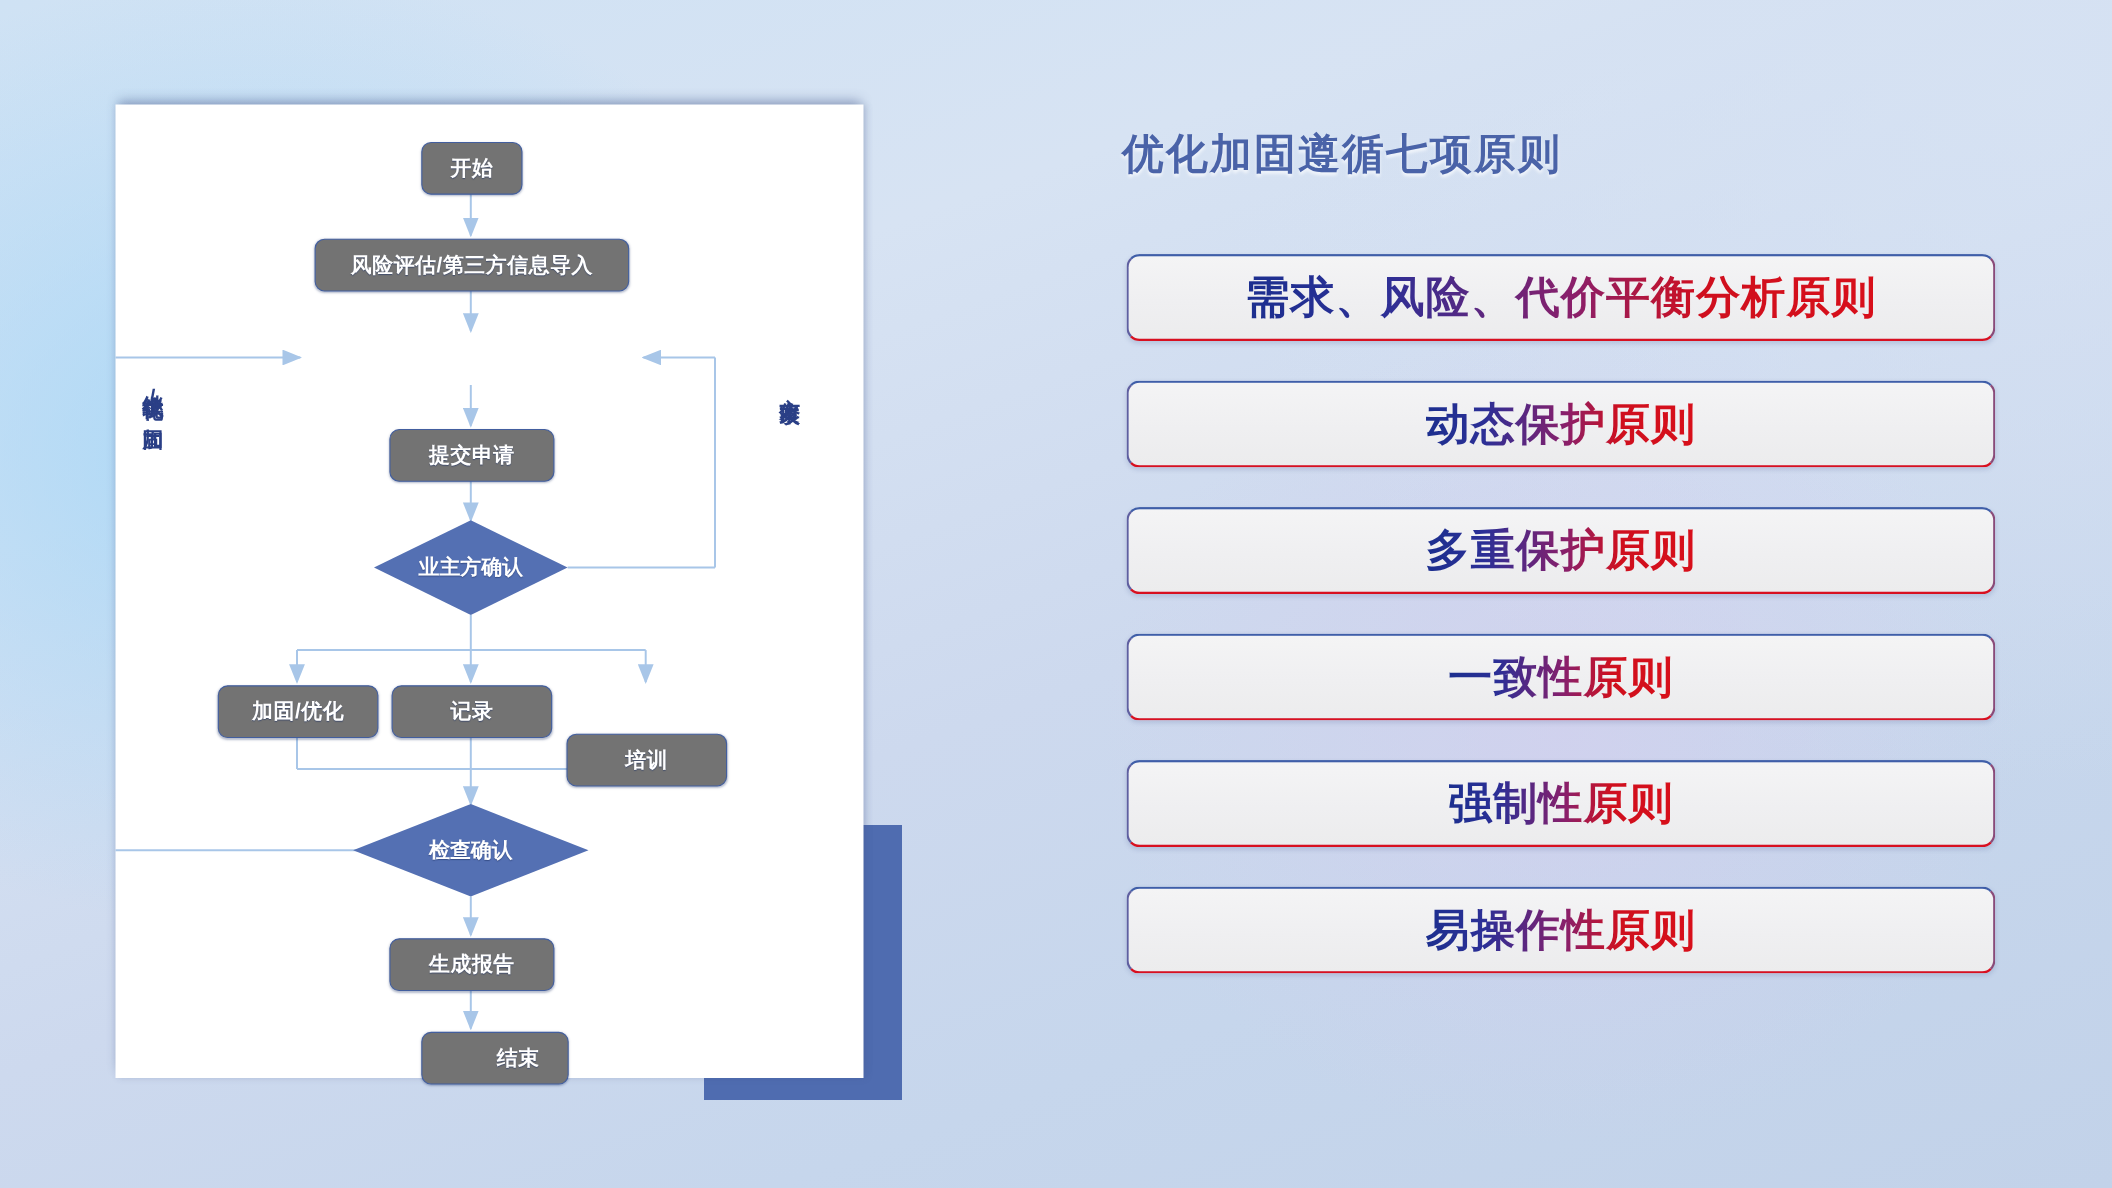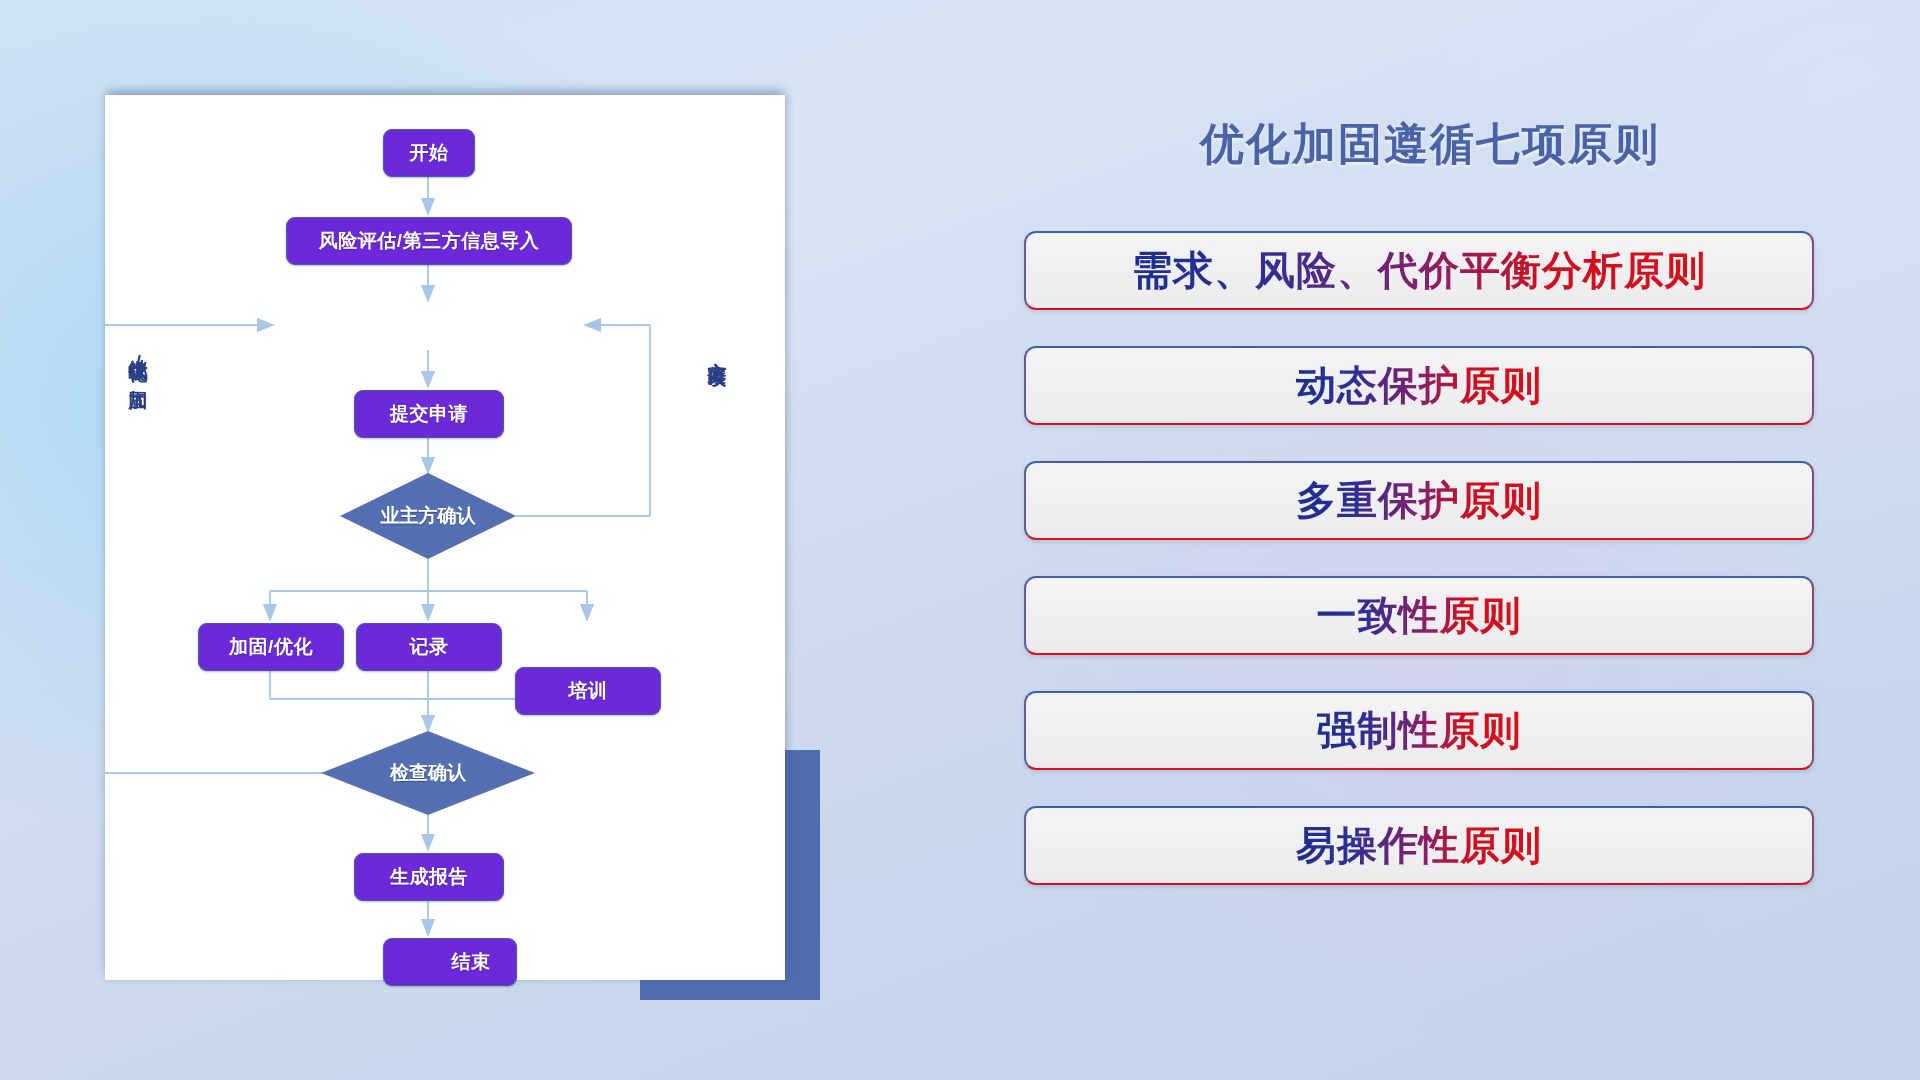--- a/index.html
+++ b/index.html
@@ -21,42 +21,42 @@
   }
   .chart-card{
     position:absolute;left:105px;top:95px;width:680px;height:885px;
     background:#ffffff;
     box-shadow:0 -6px 10px -2px rgba(70,90,140,.45), 2px 0 6px rgba(70,90,140,.18);
   }
   .fc{position:absolute;inset:0;}
   .fc svg{position:absolute;left:0;top:0;width:680px;height:885px;}
 
   .node{
-    position:absolute;background:#6d28d9;border:1px solid #425e9e;border-radius:9px;
+    position:absolute;background:#737373;border:1px solid #425e9e;border-radius:9px;
     color:#fff;display:flex;align-items:center;justify-content:center;
     font-size:19px;font-weight:bold;letter-spacing:.5px;white-space:nowrap;
     text-shadow:0 1px 1px rgba(30,50,100,.55);
     box-shadow:0 1px 2px rgba(40,60,110,.35);
   }
   .diamond-label{
     position:absolute;color:#fff;font-size:19px;font-weight:bold;
     text-shadow:0 1px 1px rgba(30,50,100,.55);white-space:nowrap;
     display:flex;align-items:center;justify-content:center;
   }
   .vlabel{
     position:absolute;color:#2a3f86;font-size:19px;font-weight:bold;
     writing-mode:vertical-rl;text-orientation:upright;
     letter-spacing:2px;line-height:1;white-space:nowrap;
   }
 
   
   .right-panel{position:absolute;left:1020px;top:95px;width:820px;height:900px;}
   .panel-title{
-    position:absolute;left:0;top:20px;width:820px;text-align:center;
-    font-size:44px;font-weight:bold;color:#4a63a8;letter-spacing:2px;
+    position:absolute;left:0;top:20px;width:820px;text-align:left;
+    font-size:38px;font-weight:bold;color:#4a63a8;letter-spacing:2px;
     text-shadow:0 2px 3px rgba(255,255,255,.7);
   }
   .cards{position:absolute;left:4px;top:136px;width:790px;}
   .p-card{
     position:relative;height:75px;margin-bottom:36px;
     background:linear-gradient(180deg,#f4f4f5 0%,#efeff1 55%,#ececed 100%);
     border-radius:12px;
     border-top:2px solid #3f5ea8;
     border-left:2px solid #5f5fa0;
     border-right:2px solid #8a4a78;

